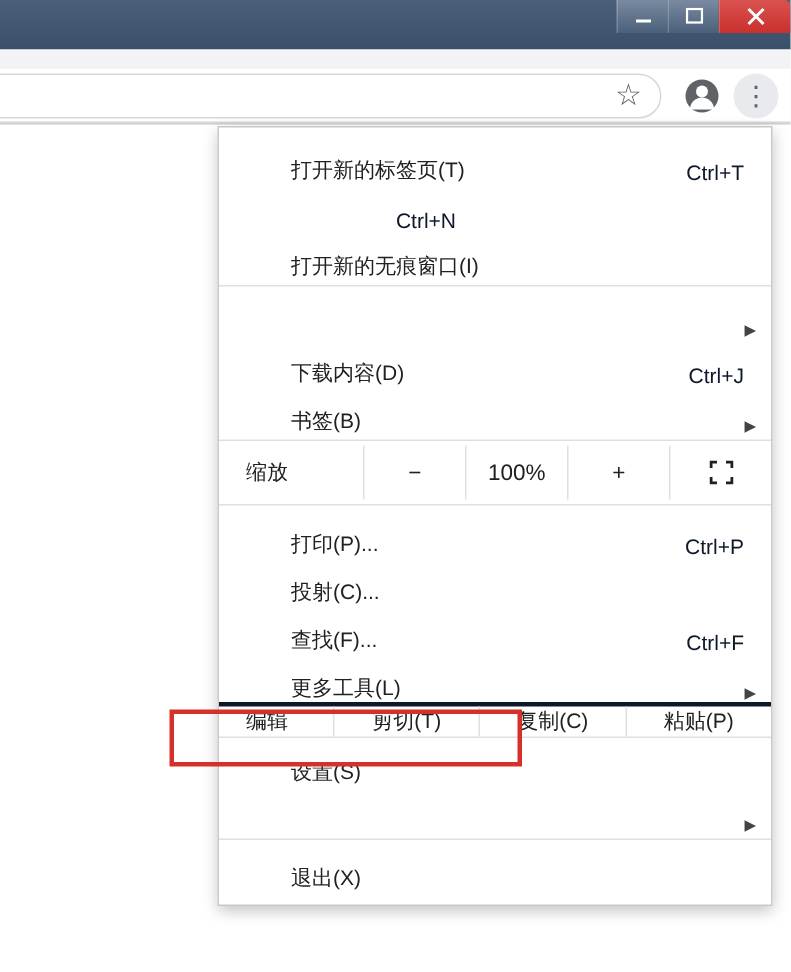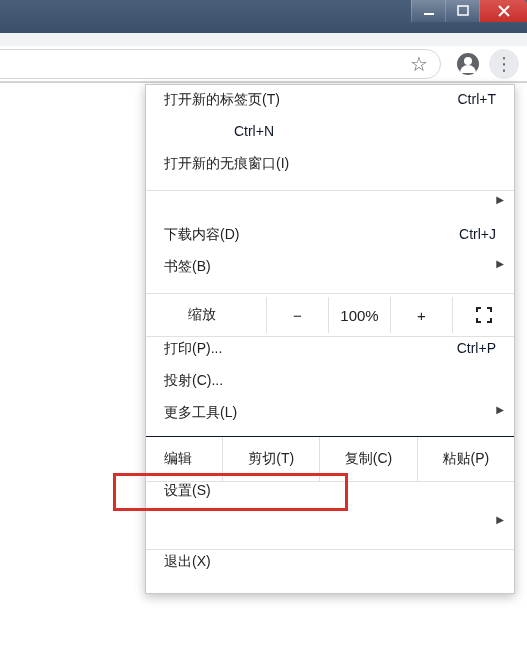--- a/index.html
+++ b/index.html
@@ -97,24 +97,25 @@
     top: 84px;
     right: 12px;
     width: 370px;
     background: #fff;
     border: 1px solid #c8c8c8;
     box-shadow: 0 3px 10px rgba(0,0,0,0.25);
     color: #202124;
   }
   .menu-row {
     display: flex;
-    align-items: flex-start;
+    align-items: flex-end;
     height: 32px;
     padding: 0 18px;
     position: relative;
+    margin-left: 30px;
   }
   .menu-row .label { flex: 1; text-align: left; }
   .menu-row .shortcut { color: #0f172a; text-align: right; min-width: 110px; }
   .menu-row .arrow {
     position: absolute;
     right: 10px;
     font-size: 10px;
     color: #444;
   }
   .sep {
@@ -124,38 +125,37 @@
 
   
   .zoom-row {
     display: flex;
     align-items: center;
     height: 36px;
   }
   .zoom-row .zlabel {
     padding-left: 18px;
     flex: 0 0 96px;
-    margin-left: 24px;
   }
   .zoom-row .cell {
     flex: 1;
     display: flex;
     align-items: center;
     justify-content: center;
     height: 100%;
     border-left: 1px solid #e0e0e0;
     font-size: 15px;
   }
   .zoom-row .fs svg { display:block; }
   
   .edit-row {
     display: flex;
     align-items: stretch;
-    height: 46px;
-    border-top: 1px solid #0f172a;
+    height: 24px;
+    border-top: 3px solid #0f172a;
     border-bottom: 1px solid #e0e0e0;
     justify-content: center;
   }
   .edit-row .ecell {
     display: flex;
     align-items: center;
     justify-content: center;
     border-left: 1px solid #e0e0e0;
     padding: 0 8px;
   }
@@ -252,20 +252,24 @@
   <div class="sep"></div>
 
   <div class="menu-row">
     <span class="label">打印(P)...</span>
     <span class="shortcut">Ctrl+P</span>
   </div>
   <div class="menu-row">
     <span class="label">投射(C)...</span>
   </div>
   <div class="menu-row">
+    <span class="label">查找(F)...</span>
+    <span class="shortcut">Ctrl+F</span>
+  </div>
+  <div class="menu-row">
     <span class="label">更多工具(L)</span>
     <span class="arrow">▶</span>
   </div>
 
   <div class="edit-row">
     <span class="ecell">编辑</span>
     <span class="ecell flex">剪切(T)</span>
     <span class="ecell flex">复制(C)</span>
     <span class="ecell flex">粘贴(P)</span>
   </div>

